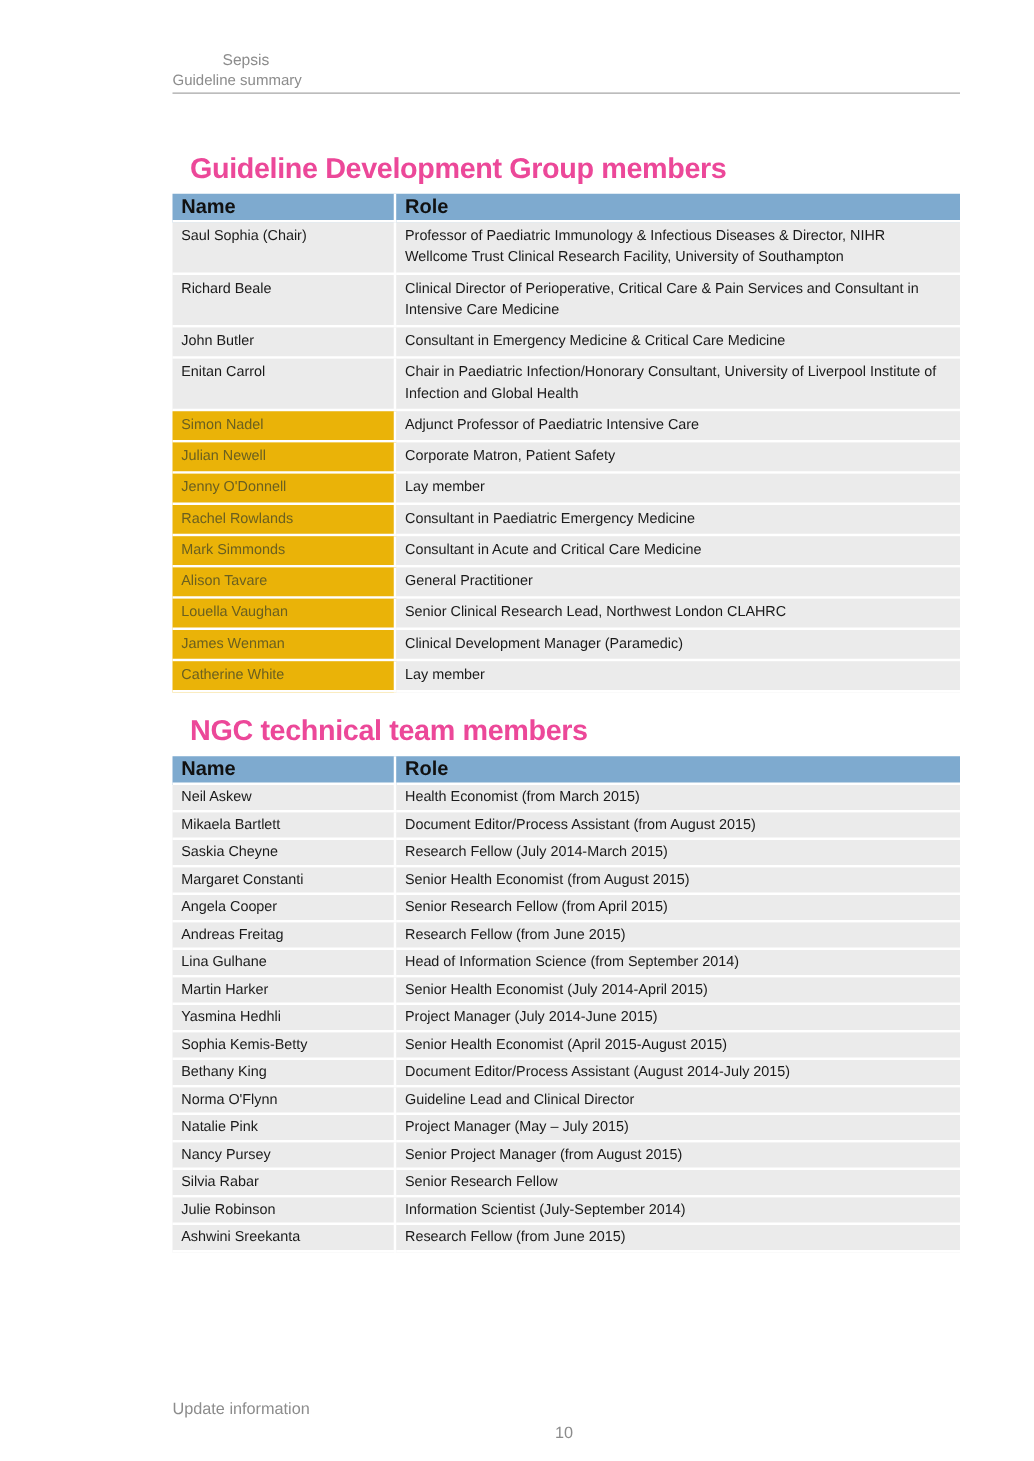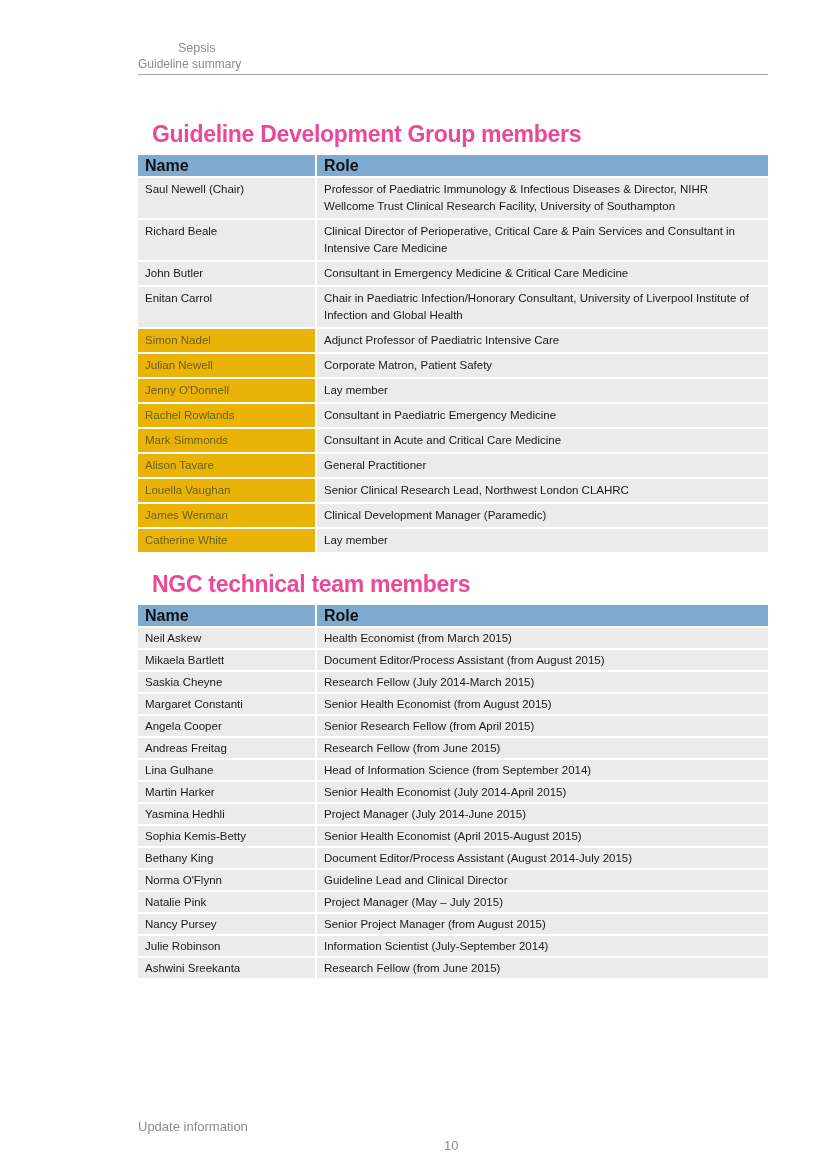--- a/index.html
+++ b/index.html
@@ -56,21 +56,21 @@
 <div id="gdg-title" class="section-title">Guideline Development Group members</div>
 <table id="gdg-table" class="members">
   <thead>
     <tr>
       <th class="c1">Name</th>
       <th>Role</th>
     </tr>
   </thead>
   <tbody id="gdg-body">
       <tr>
-        <td class="c1">Saul Newell (Chair)</td>
+        <td class="c1">Saul Sophia (Chair)</td>
         <td>Professor of Paediatric Immunology &amp; Infectious Diseases &amp; Director, NIHR Wellcome Trust Clinical Research Facility, University of Southampton</td>
       </tr>
       <tr>
         <td class="c1">Richard Beale</td>
         <td>Clinical Director of Perioperative, Critical Care &amp; Pain Services and Consultant in Intensive Care Medicine</td>
       </tr>
       <tr>
         <td class="c1">John Butler</td>
         <td>Consultant in Emergency Medicine &amp; Critical Care Medicine</td>
       </tr>
@@ -176,20 +176,24 @@
       </tr>
       <tr>
         <td class="c1">Natalie Pink</td>
         <td>Project Manager (May – July 2015)</td>
       </tr>
       <tr>
         <td class="c1">Nancy Pursey</td>
         <td>Senior Project Manager (from August 2015)</td>
       </tr>
       <tr>
+        <td class="c1">Silvia Rabar</td>
+        <td>Senior Research Fellow</td>
+      </tr>
+      <tr>
         <td class="c1">Julie Robinson</td>
         <td>Information Scientist (July-September 2014)</td>
       </tr>
       <tr>
         <td class="c1">Ashwini Sreekanta</td>
         <td>Research Fellow (from June 2015)</td>
       </tr>
     </tbody>
 </table>
 

